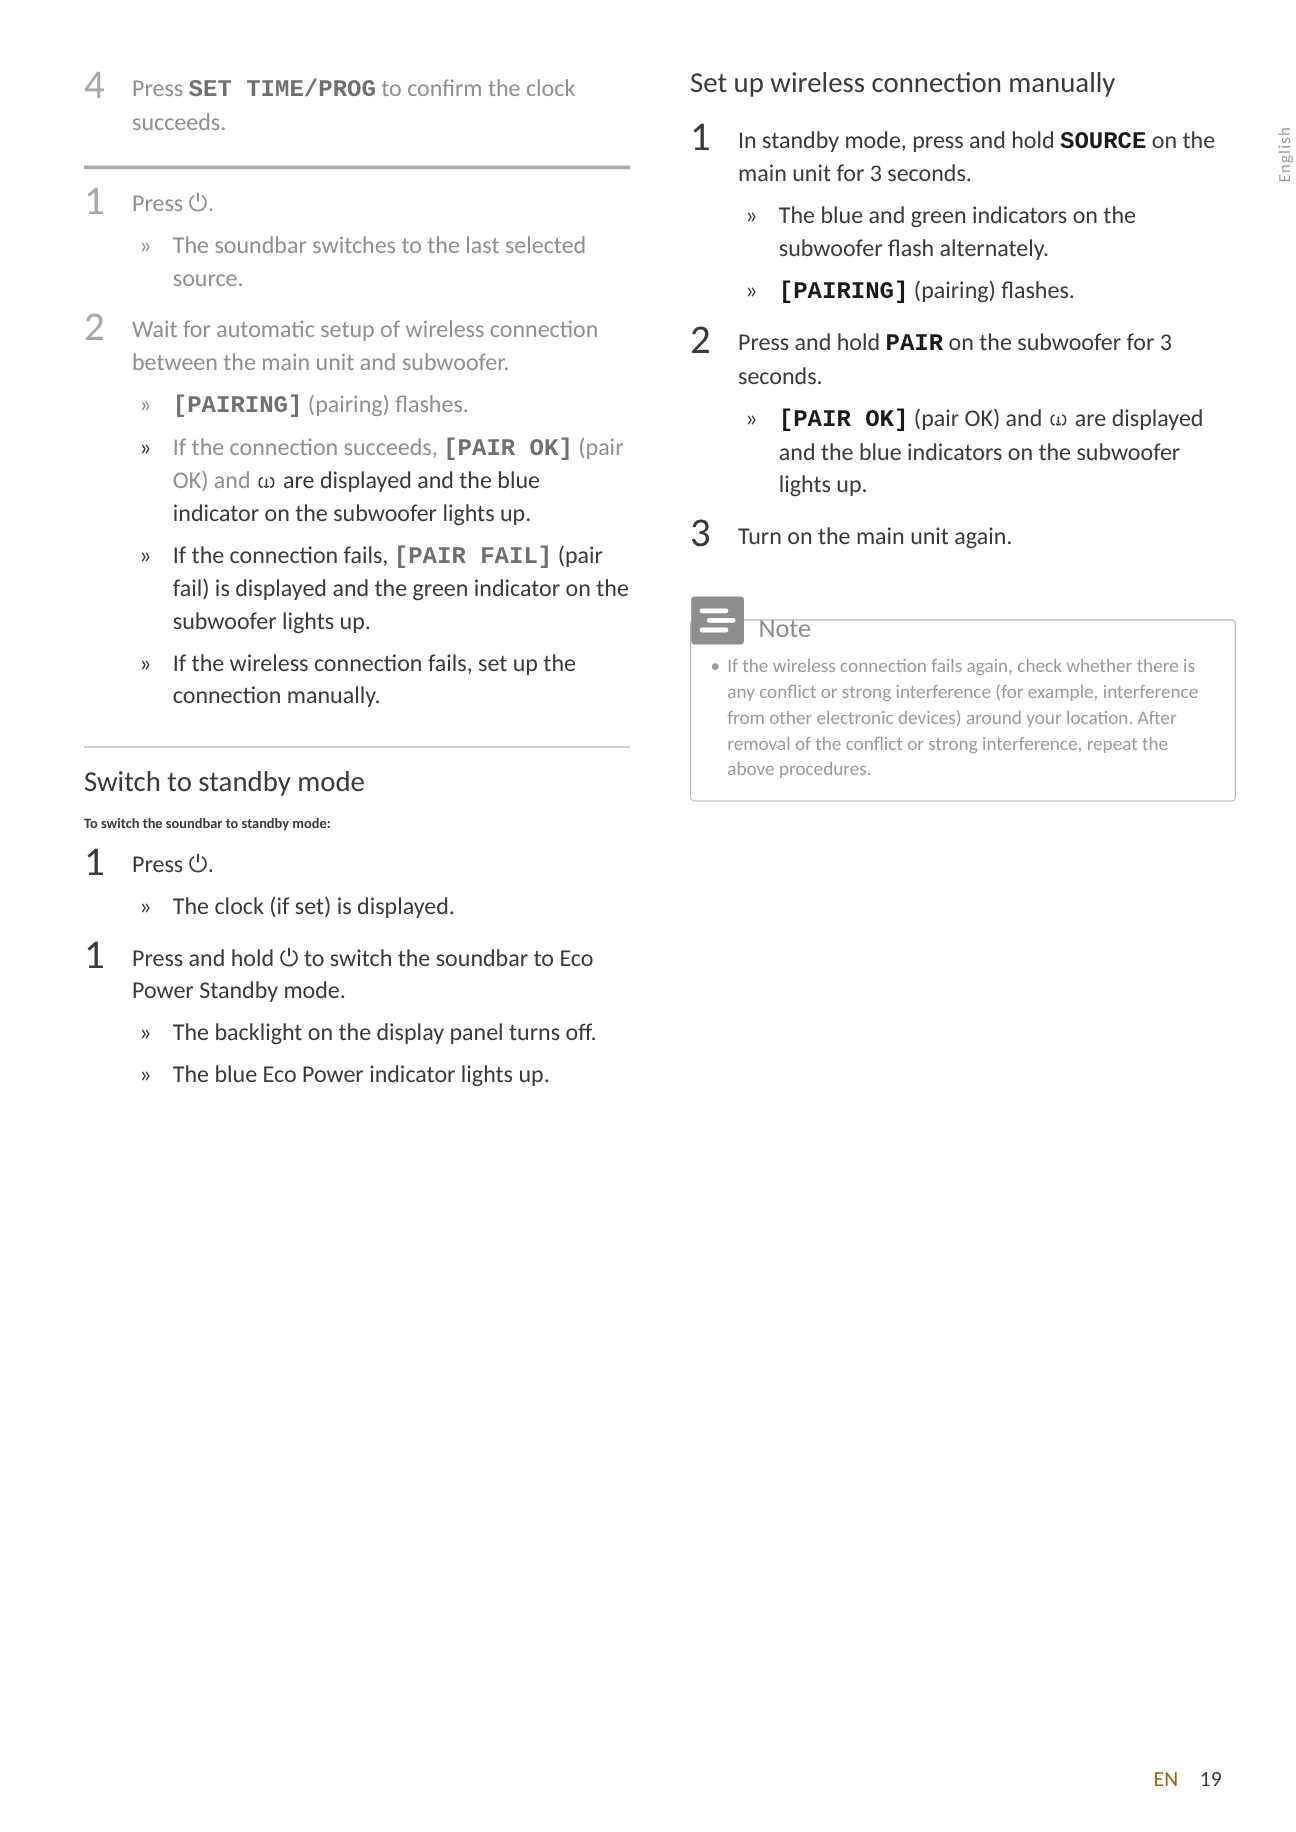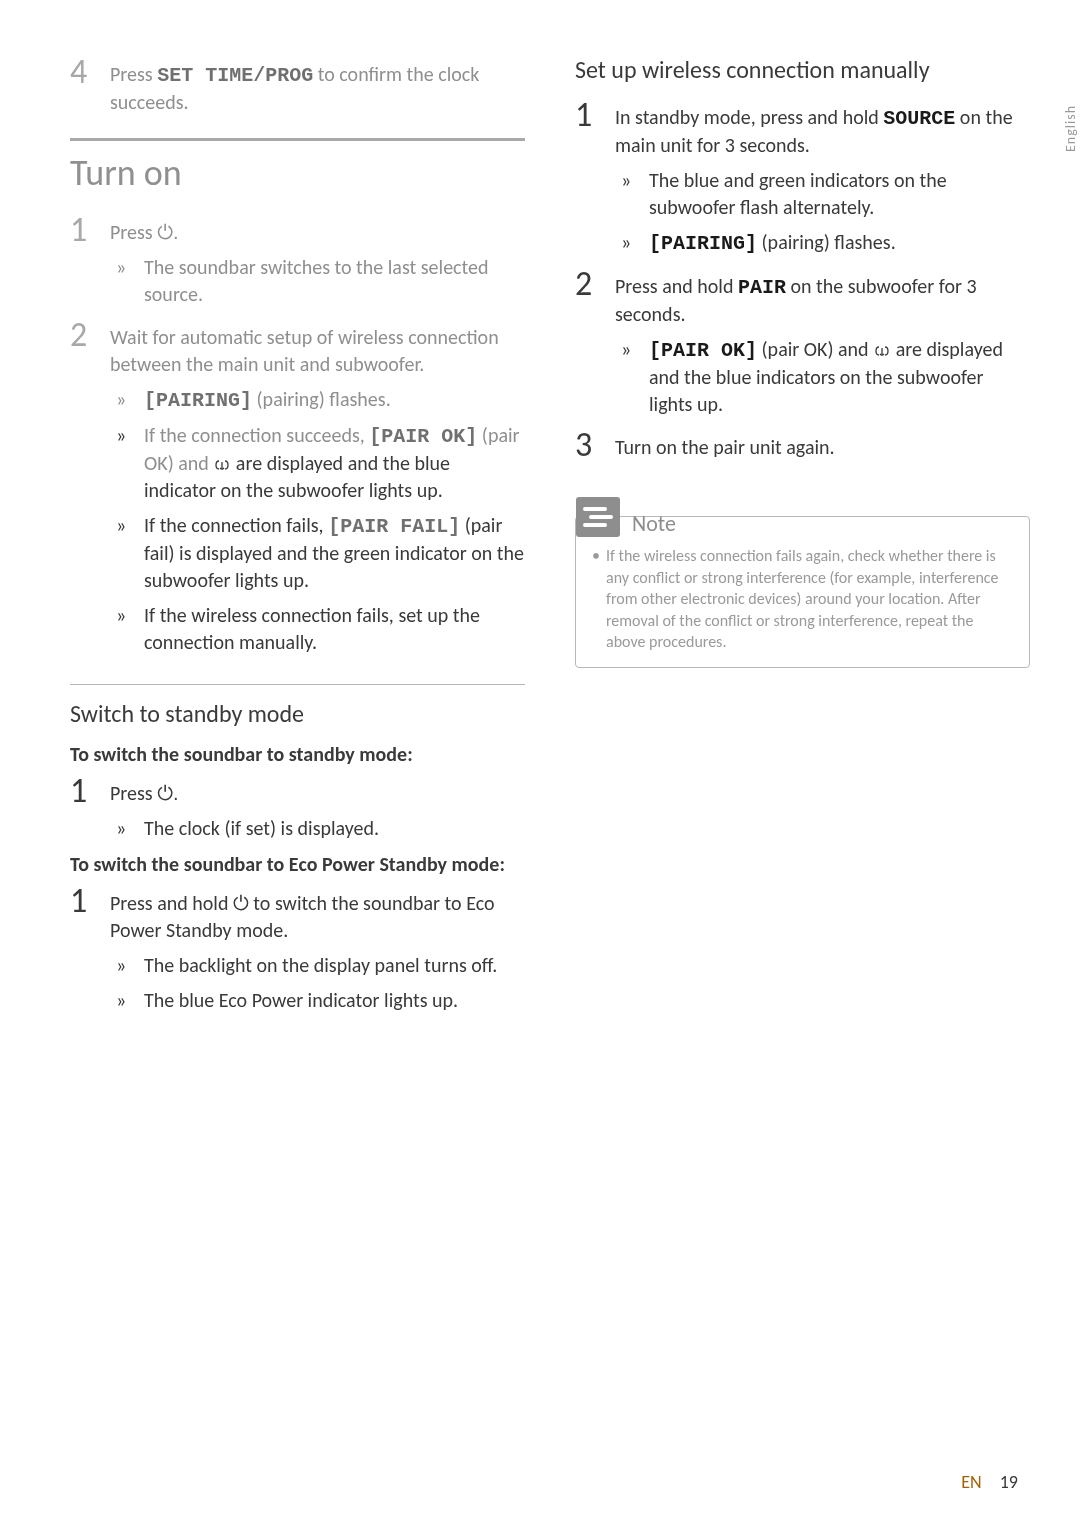--- a/index.html
+++ b/index.html
@@ -66,21 +66,21 @@
     margin-bottom: 18px;
     margin-top: 6px;
   }
   h3.subhead {
     font-size: 24px;
     font-weight: 400;
     color: #3a3a3a;
     margin-bottom: 14px;
   }
   h4.boldline {
-    font-size: 20px;
+    font-size: 12px;
     font-weight: 600;
     color: #3a3a3a;
     margin-bottom: 8px;
     margin-top: 4px;
   }
   ul.arrows {
     list-style: none;
     margin-left: 0;
   }
   ul.arrows > li {
@@ -174,21 +174,20 @@
   <div class="col">
 
     <div class="step">
       <div class="step-num">4</div>
       <div class="step-body grey">
         <span>Press </span><b>SET TIME/PROG</b><span> to confirm the clock succeeds.</span>
       </div>
     </div>
 
     <hr class="thick">
-    <h2 class="turnon">Turn on</h2>
 
     <div class="step">
       <div class="step-num">1</div>
       <div class="step-body grey">
         <span>Press </span><span class="pwr">⏻.</span>
         <ul class="arrows grey">
           <li>The soundbar switches to the last selected source.</li>
         </ul>
       </div>
     </div>
@@ -221,21 +220,20 @@
     <div class="step">
       <div class="step-num black" style="color:#3a3a3a">1</div>
       <div class="step-body black">
         <span>Press </span><span class="pwr">⏻.</span>
         <ul class="arrows black">
           <li>The clock (if set) is displayed.</li>
         </ul>
       </div>
     </div>
 
-    <h4 class="boldline">To switch the soundbar to Eco Power Standby mode:</h4>
 
     <div class="step">
       <div class="step-num black" style="color:#3a3a3a">1</div>
       <div class="step-body black">
         <span>Press and hold </span><span class="pwr">⏻</span><span> to switch the soundbar to Eco Power Standby mode.</span>
         <ul class="arrows black">
           <li>The backlight on the display panel turns off.</li>
           <li>The blue Eco Power indicator lights up.</li>
         </ul>
       </div>
@@ -269,21 +267,21 @@
                 <path d="M3 6 Q3 2 6 2 M3 6 Q3 10 6 10 M15 6 Q15 2 12 2 M15 6 Q15 10 12 10 M9 3 L9 9 M7 9 Q9 11 11 9" stroke="#3a3a3a" stroke-width="1.3" fill="none"></path>
               </svg><span> are displayed and the blue indicators on the subwoofer lights up.</span>
           </li>
         </ul>
       </div>
     </div>
 
     <div class="step">
       <div class="step-num black" style="color:#3a3a3a">3</div>
       <div class="step-body black">
-        <span>Turn on the pair unit again.</span>
+        <span>Turn on the main unit again.</span>
       </div>
     </div>
 
     <div style="height:26px"></div>
     <div class="note-box">
       <div class="note-head">
         <div class="note-icon">
           <span class="l1"></span>
             <span class="l2"></span>
             <span class="l3"></span>

